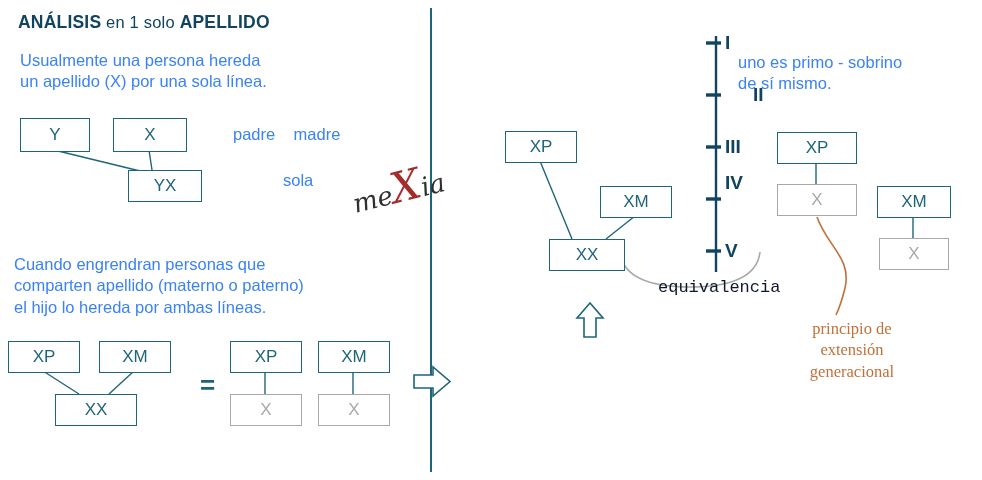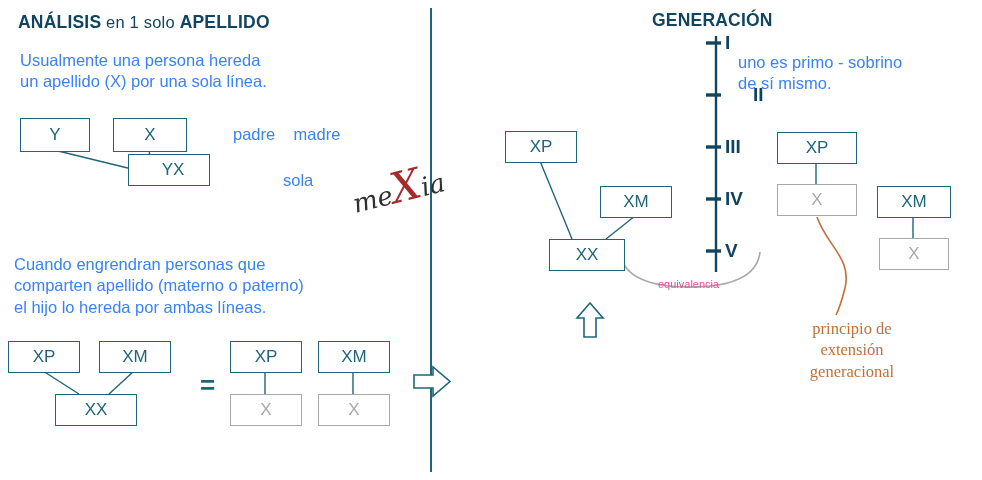--- a/index.html
+++ b/index.html
@@ -5,21 +5,21 @@
   html,body{margin:0;padding:0;background:#ffffff;}
   .canvas{position:relative;width:982px;height:480px;background:#fff;
           font-family:"Liberation Sans",sans-serif;overflow:hidden;}
   .abs{position:absolute;}
   .box{position:absolute;border:1.6px solid #1f6579;background:#fff;color:#1f6579;
        display:flex;align-items:center;justify-content:center;font-size:17px;}
   .box.gray{border-color:#a8a8a8;color:#a8a8a8;}
   .body-text{color:#3b82f6;font-size:16.5px;line-height:1.3;white-space:pre-line;}
   .title{color:#11455f;font-size:17.5px;font-weight:bold;letter-spacing:.2px;}
   .title .mid{font-weight:normal;font-size:16.5px;}
-  .gray-text{color:#ec4899;font-size:11px;}
+  .gray-text{color:#0f172a;font-size:17px;font-family:Liberation Mono, monospace;}
   .orange-text{color:#c0713a;font-size:16.5px;line-height:1.3;white-space:pre-line;text-align:center;font-family:Liberation Serif, serif;}
   .roman{position:absolute;color:#11455f;font-weight:bold;font-size:19px;line-height:1.15;}
   .overlay{position:absolute;left:0;top:0;}
   .equals{color:#1f6579;font-size:26px;font-weight:bold;}
   .logo{position:absolute;left:352px;top:178px;transform:rotate(-14deg);
         font-family:"DejaVu Serif",serif;font-style:italic;color:#2f2f2f;}
   .logo .pre,.logo .post{font-size:26px;}
   .logo .x{font-size:42px;color:#a62b2b;line-height:0;}
   .pre-space{white-space:pre;}
 </style>
@@ -57,50 +57,49 @@
   </svg>
 
   <div class="abs title" style="left:18px;top:12px;"><span>ANÁLISIS</span><span class="mid"> en 1 solo </span><span>APELLIDO</span></div>
 
   <div class="abs body-text" style="left:20px;top:50px;">Usualmente una persona hereda
 un apellido (X) por una sola línea.</div>
 
   <div class="box" style="left:20px;top:118px;width:68px;height:32px;">Y</div>
   <div class="box" style="left:113px;top:118px;width:72px;height:32px;">X</div>
   <div class="abs body-text pre-space" style="left:233px;top:124px;">padre    madre</div>
-  <div class="box" style="left:128px;top:154px;width:72px;height:30px;padding-left:8px;">YX</div>
+  <div class="box" style="left:128px;top:170px;width:72px;height:30px;">YX</div>
   <div class="abs body-text" style="left:283px;top:170px;">sola</div>
 
   <div class="abs body-text" style="left:14px;top:254px;">Cuando engrendran personas que
 comparten apellido (materno o paterno)
 el hijo lo hereda por ambas líneas.</div>
 
   <div class="box" style="left:8px;top:341px;width:70px;height:30px;">XP</div>
   <div class="box" style="left:99px;top:341px;width:70px;height:30px;">XM</div>
   <div class="box" style="left:55px;top:394px;width:80px;height:30px;">XX</div>
 
   <div class="abs equals" style="left:200px;top:370px;">=</div>
 
   <div class="box" style="left:230px;top:341px;width:70px;height:30px;">XP</div>
   <div class="box" style="left:318px;top:341px;width:70px;height:30px;">XM</div>
   <div class="box gray" style="left:230px;top:394px;width:70px;height:30px;">X</div>
   <div class="box gray" style="left:318px;top:394px;width:70px;height:30px;">X</div>
 
 
   <div class="logo"><span class="pre">me</span><span class="x">X</span><span class="post">ia</span></div>
 
-  <div class="abs title" style="left:652px;top:10px;">GENERACIÓN</div>
 
   <div class="abs body-text" style="left:738px;top:52px;width:200px;text-align:left;">uno es primo - sobrino
 de sí mismo.</div>
 
   <span class="roman" style="left:725px;top:32px;">I</span>
   <span class="roman" style="left:725px;top:84px;margin-left:28px;">II</span>
   <span class="roman" style="left:725px;top:136px;">III</span>
-  <span class="roman" style="left:725px;top:188px;text-align:right;">IV</span>
+  <span class="roman" style="left:725px;top:172px;text-align:right;">IV</span>
   <span class="roman" style="left:725px;top:240px;">V</span>
 
   <div class="box" style="left:505px;top:131px;width:70px;height:30px;">XP</div>
   <div class="box" style="left:600px;top:186px;width:70px;height:30px;">XM</div>
   <div class="box" style="left:549px;top:239px;width:74px;height:30px;">XX</div>
 
   <div class="box" style="left:777px;top:132px;width:78px;height:30px;">XP</div>
   <div class="box gray" style="left:777px;top:184px;width:78px;height:30px;">X</div>
   <div class="box" style="left:877px;top:186px;width:72px;height:30px;">XM</div>
   <div class="box gray" style="left:879px;top:238px;width:68px;height:30px;">X</div>

